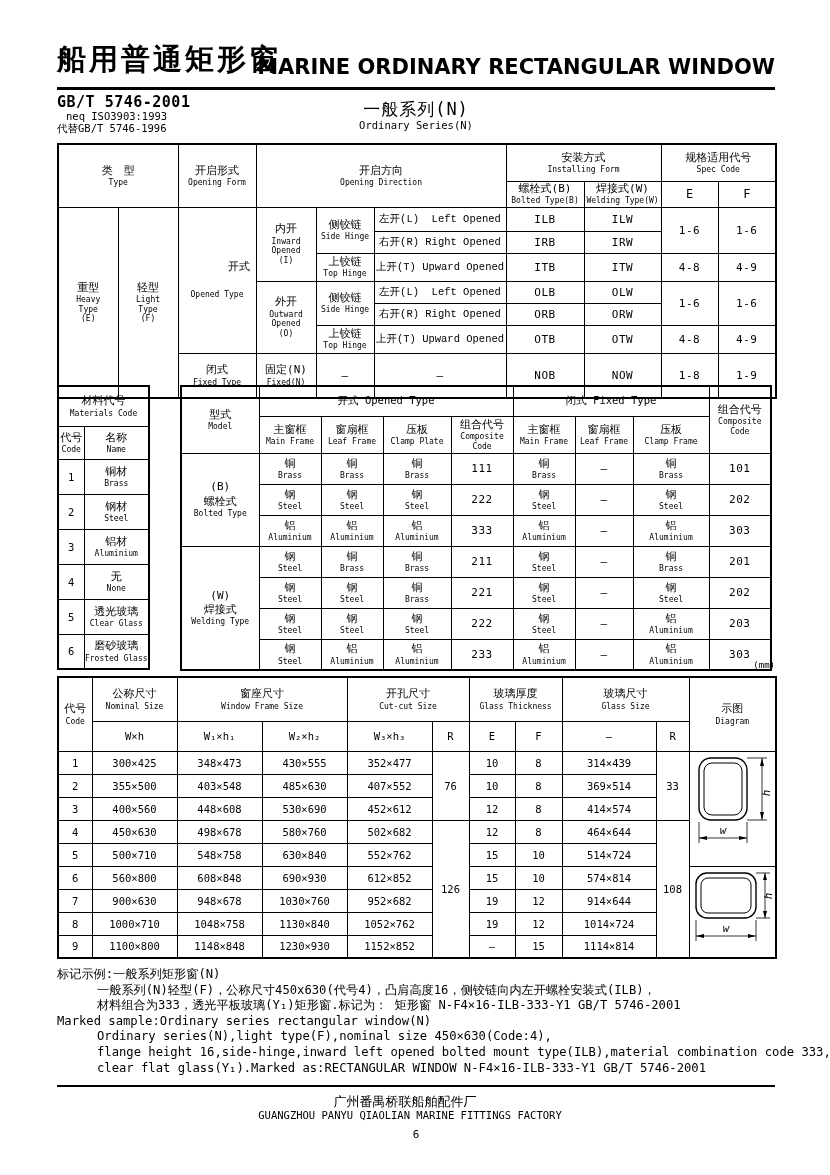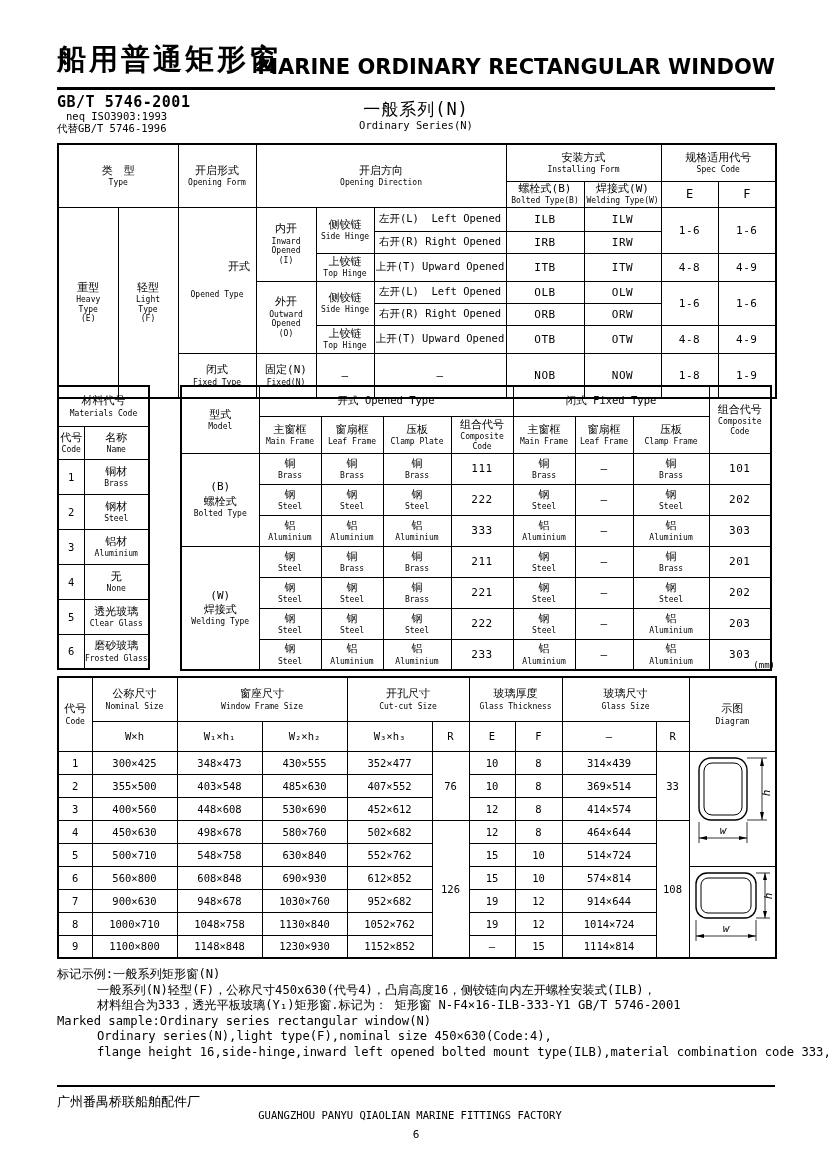--- a/index.html
+++ b/index.html
@@ -16,31 +16,31 @@
   #series-cn{left:57px;top:98px;width:718px;text-align:center;font-size:17px;letter-spacing:1px;}
   #series-en{left:57px;top:119px;width:718px;text-align:center;font-size:10.5px;}
   
   table.t{position:absolute;border-collapse:collapse;table-layout:fixed;border:2px solid #000;}
   table.t td{border:1px solid #000;text-align:center;vertical-align:middle;padding:0;overflow:hidden;}
   .cn{font-size:11px;line-height:1.3;white-space:pre-line;}
   .en{font-size:8px;line-height:1.2;white-space:pre-line;}
   .sp .cn{margin-bottom:16px;padding-left:44px;}
   td.code{font-size:11px;letter-spacing:0.5px;}
   td.vb{vertical-align:bottom;padding-bottom:3px;}
-  td.dir{text-align:left;padding-left:5px;font-size:10.5px;white-space:nowrap;}
+  td.dir{text-align:left;padding-left:5px;font-size:10.5px;white-space:nowrap;font-family:Liberation Mono, monospace;}
   td.num{font-size:10.5px;}
   td.grp{font-size:10.5px;}
   td.lbl{font-size:12px;}
   td.diagcell{vertical-align:middle;}
   
   .note{position:relative;font-size:12.2px;line-height:15.6px;white-space:nowrap;}
   .note.ind{padding-left:40px;}
   #notes{left:57px;top:967px;width:760px;}
   #rule-bottom{left:57px;top:1085px;width:718px;height:2px;background:#000;}
-  #factory-cn{left:57px;top:1093px;width:718px;font-size:13px;}
+  #factory-cn{left:46px;top:1093px;width:718px;text-align:center;font-size:13px;}
   #factory-en{left:51px;top:1109px;width:718px;text-align:center;font-size:10.5px;}
   #page-num{left:57px;top:1128px;width:718px;text-align:center;font-size:11px;}
   #mm-unit{right:55px;top:660px;font-size:9px;}
   svg{display:block;margin:0 auto;}
   svg text{font-family:"DejaVu Sans Mono","DejaVu Sans",sans-serif;font-style:italic;font-size:11px;}
 </style>
 </head>
 <body>
 
 <div id="page">
@@ -706,20 +706,21 @@
     </tbody>
   </table>
 
   <div class="abs" id="notes">
     <div class="note">标记示例:一般系列矩形窗(N)</div>
     <div class="note ind">一般系列(N)轻型(F)，公称尺寸450x630(代号4)，凸肩高度16，侧铰链向内左开螺栓安装式(ILB)，</div>
     <div class="note ind">材料组合为333，透光平板玻璃(Y₁)矩形窗.标记为： 矩形窗  N-F4×16-ILB-333-Y1  GB/T 5746-2001</div>
     <div class="note">Marked sample:Ordinary series rectangular window(N)</div>
     <div class="note ind">Ordinary series(N),light type(F),nominal size 450×630(Code:4),</div>
     <div class="note ind">flange height 16,side-hinge,inward left opened bolted mount type(ILB),material combination code 333,</div>
+    <div class="note ind">clear flat glass(Y₁).Marked as:RECTANGULAR WINDOW  N-F4×16-ILB-333-Y1  GB/T 5746-2001</div>
   </div>
 
   <div class="abs" id="rule-bottom"></div>
   <div class="abs" id="factory-cn">广州番禺桥联船舶配件厂</div>
   <div class="abs" id="factory-en">GUANGZHOU PANYU QIAOLIAN MARINE FITTINGS FACTORY</div>
   <div class="abs" id="page-num">6</div>
 
 </div>
 
 </body></html>

